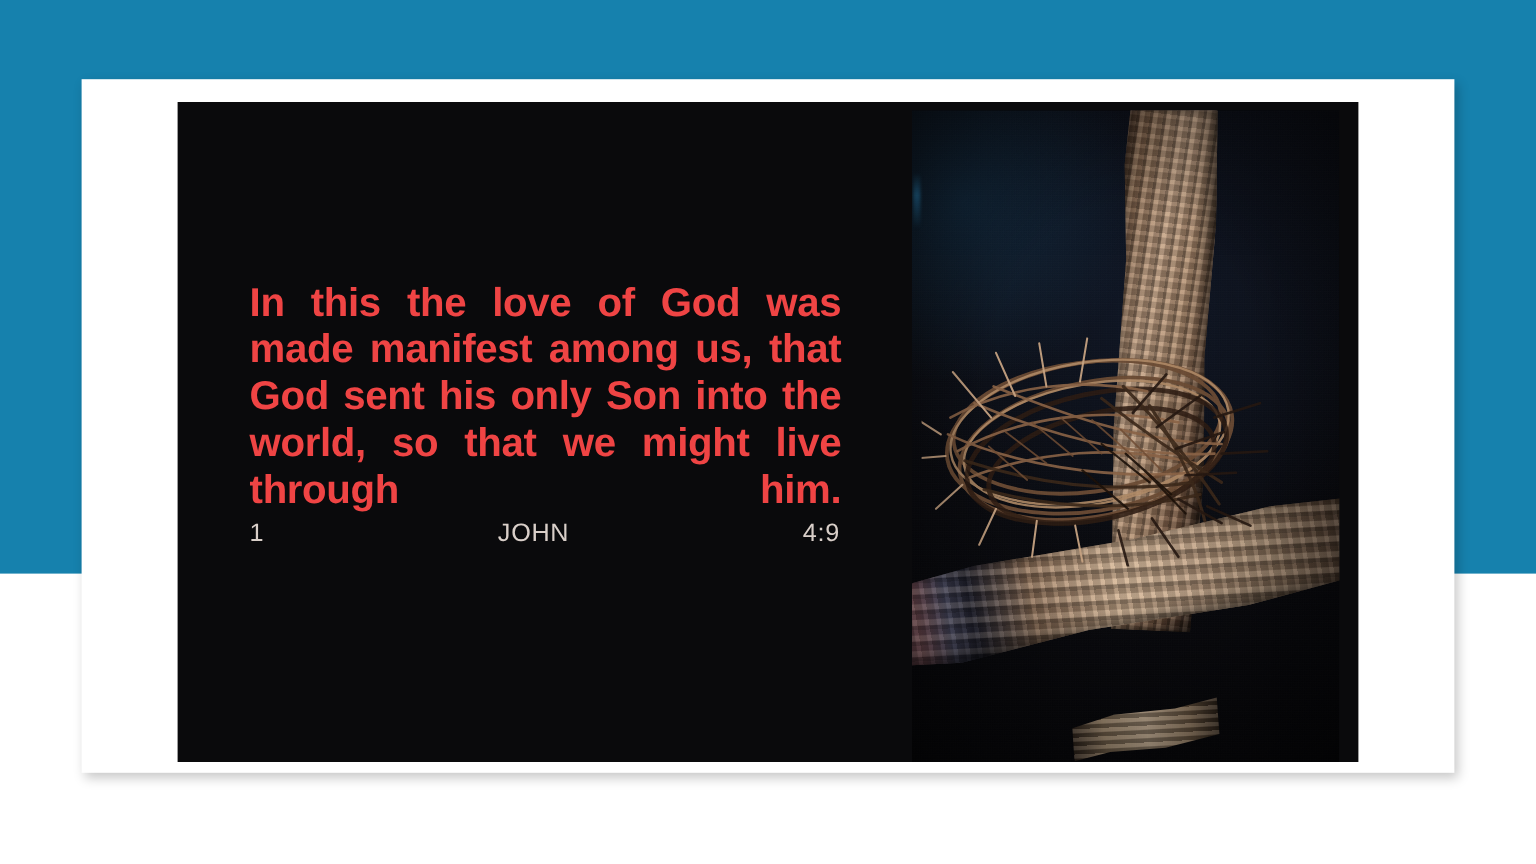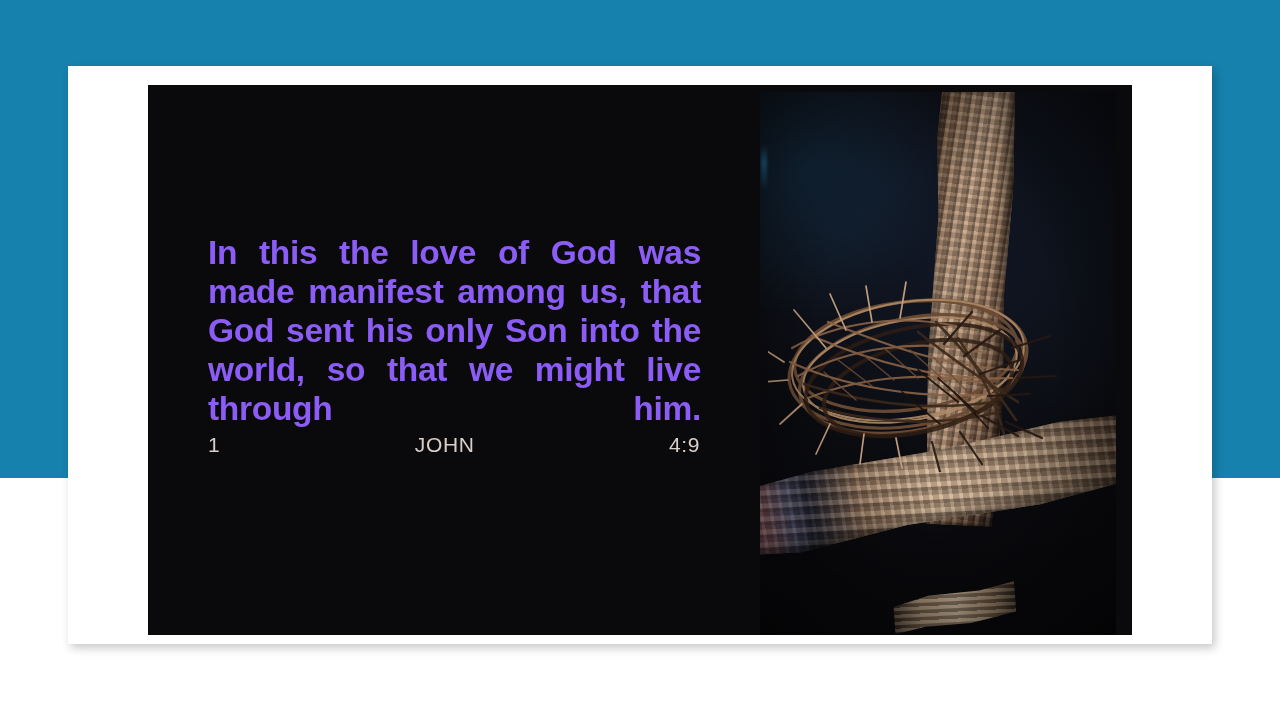--- a/index.html
+++ b/index.html
@@ -54,21 +54,21 @@
   
   .verse-block {
     position: absolute;
     left: 60px;
     top: 148px;
     width: 493px;
   }
 
   .verse-text {
     margin: 0;
-    color: #8b5cf6;
+    color: #ef4444;
     font-family: "Liberation Sans", sans-serif;
     font-weight: bold;
     font-size: 33.5px;
     line-height: 39px;
     letter-spacing: -0.3px;
     text-align: justify;
     text-align-last: justify;
     word-spacing: 0px;
   }
 

